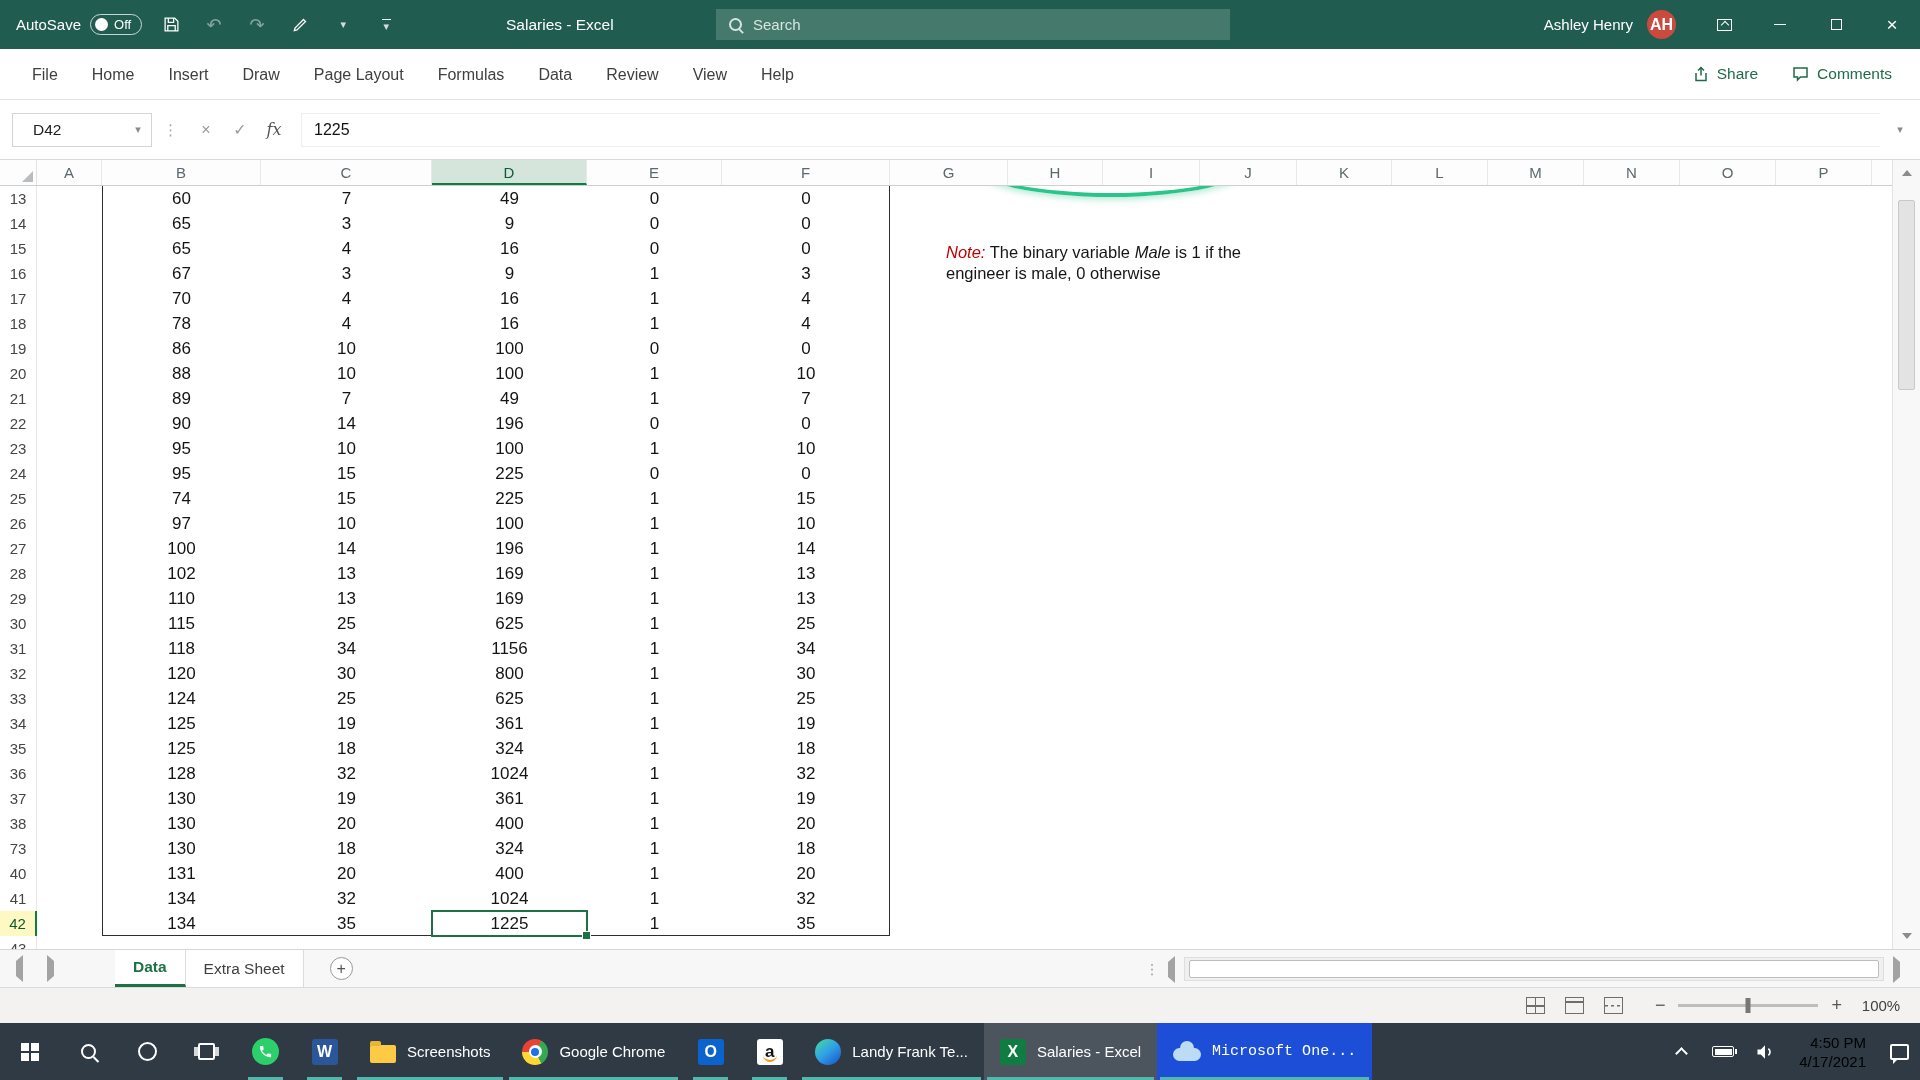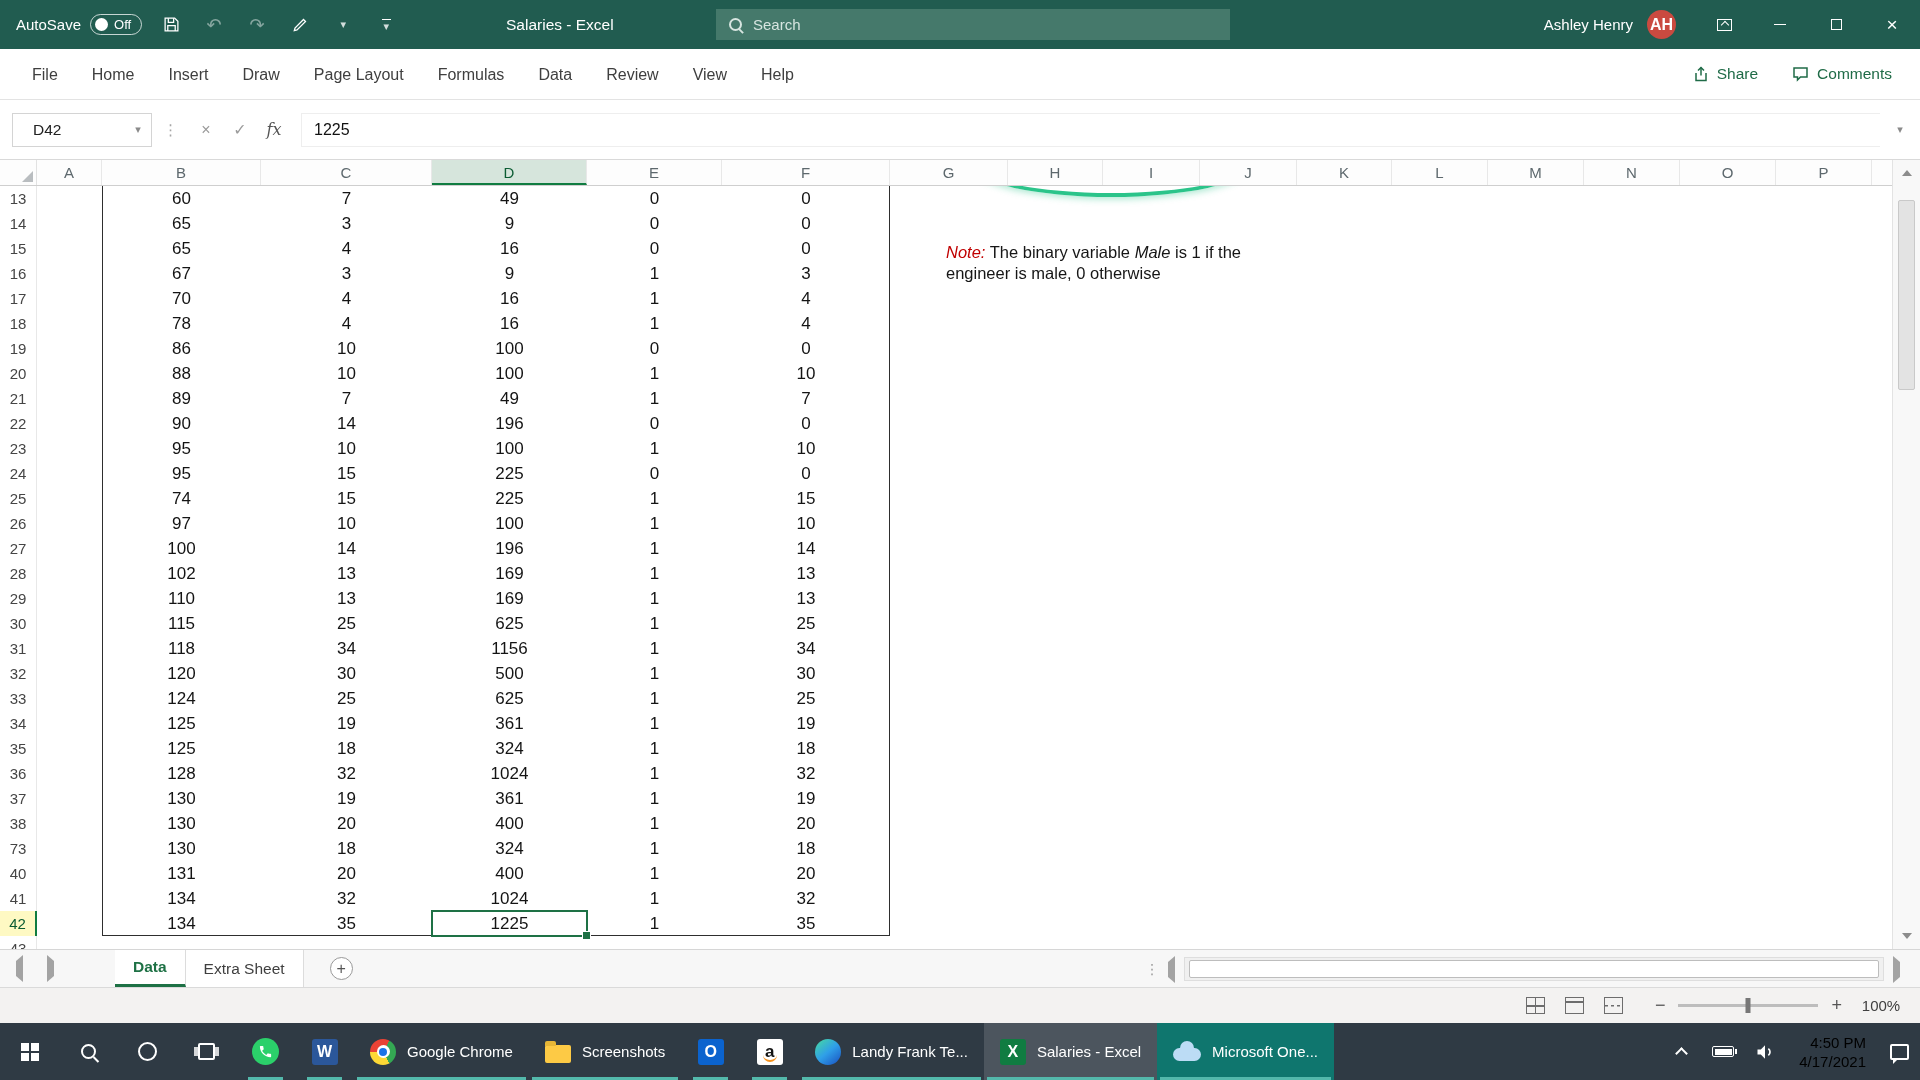--- a/index.html
+++ b/index.html
@@ -117,21 +117,21 @@
   .zthumb { position:absolute; left:50%; top:-6px; width:5px; height:15px; background:#777; transform:translateX(-50%); }
   .zoomtext { font-size:15px; color:#404040; width:50px; text-align:center; }
 
   
   .taskbar { position:absolute; top:1023px; left:0; right:0; height:57px; background:#2f3a44; display:flex; align-items:stretch; color:#fff; }
   .tbtn { position:relative; display:flex; align-items:center; justify-content:center; gap:11px; width:59px; font-size:15px; color:#fff; flex:0 0 auto; }
   .tbtn.labeled { width:auto; padding:0 16px; }
   .tbtn.running::after { content:""; position:absolute; left:12px; right:12px; bottom:0; height:3px; background:#53b8ab; }
   .tbtn.labeled.running::after { left:3px; right:3px; }
   .tbtn.active { background:rgba(255,255,255,.14); }
-  .tbtn.attention { background:#0f766e; }
+  .tbtn.attention { background:#1d4ed8;font-family:Liberation Mono, monospace; }
   .start-ic { width:18px; height:18px; position:relative; display:block; }
   .start-ic::before { content:""; position:absolute; top:0; left:0; width:8px; height:8px; background:#fff; box-shadow:10px 0 0 #fff, 0 10px 0 #fff, 10px 10px 0 #fff; }
   .mag-tb { width:15px; height:15px; border:2px solid #fff; border-radius:50%; position:relative; display:block; }
   .mag-tb::after { content:""; position:absolute; width:2px; height:7px; background:#fff; right:-3px; bottom:-6px; transform:rotate(-45deg); }
   .cortana { width:19px; height:19px; border:2px solid #fff; border-radius:50%; display:block; }
   .taskview { width:17px; height:17px; border:2px solid #fff; border-radius:2px; display:block; box-shadow:-8px 0 0 -4px rgba(255,255,255,.8), 8px 0 0 -4px rgba(255,255,255,.8); }
   .wa { width:27px; height:27px; border-radius:50%; background:#2bd06a; display:flex; align-items:center; justify-content:center; }
   .sq-ic { width:26px; height:26px; border-radius:3px; display:flex; align-items:center; justify-content:center; font-weight:bold; font-size:16px; }
   .word-ic { background:#2b579a; color:#fff; }
   .outlook-ic { background:#0b63ce; color:#fff; }
@@ -475,21 +475,21 @@
       <div class="cell cc">34</div>
       <div class="cell cd">1156</div>
       <div class="cell ce">1</div>
       <div class="cell cf">34</div>
     </div>
       <div class="grid-row">
       <div class="rn">32</div>
       <div class="cell ca"></div>
       <div class="cell cb">120</div>
       <div class="cell cc">30</div>
-      <div class="cell cd">500</div>
+      <div class="cell cd">800</div>
       <div class="cell ce">1</div>
       <div class="cell cf">30</div>
     </div>
       <div class="grid-row">
       <div class="rn">33</div>
       <div class="cell ca"></div>
       <div class="cell cb">124</div>
       <div class="cell cc">25</div>
       <div class="cell cd">625</div>
       <div class="cell ce">1</div>
@@ -664,26 +664,26 @@
     <span class="wa">
         <svg width="15" height="15" viewBox="0 0 24 24">
           <path fill="#fff" d="M6.6 10.8c1.4 2.7 3.9 5.2 6.6 6.6l2.2-2.2c.3-.3.7-.4 1-.2 1.1.4 2.3.6 3.6.6.6 0 1 .4 1 1V20c0 .6-.4 1-1 1C10.8 21 3 13.2 3 4c0-.6.4-1 1-1h3.5c.6 0 1 .4 1 1 0 1.2.2 2.4.6 3.6.1.3 0 .7-.2 1l-2.3 2.2z"></path>
         </svg>
       </span>
   </button>
   <button class="tbtn running">
       <span class="sq-ic word-ic">W</span>
     </button>
   <button class="tbtn labeled running">
+    <span class="folder"></span>
+    <span class="tb-label">Screenshots</span>
+  </button>
+  <button class="tbtn labeled running">
     <span class="chrome-ic"></span>
     <span class="tb-label">Google Chrome</span>
-  </button>
-  <button class="tbtn labeled running">
-    <span class="folder"></span>
-    <span class="tb-label">Screenshots</span>
   </button>
   <button class="tbtn running">
       <span class="sq-ic outlook-ic">O</span>
     </button>
   <button class="tbtn running">
       <span class="sq-ic amazon-ic">a</span>
     </button>
   <button class="tbtn labeled running">
     <span class="edge-ic"></span>
     <span class="tb-label">Landy Frank Te...</span>

